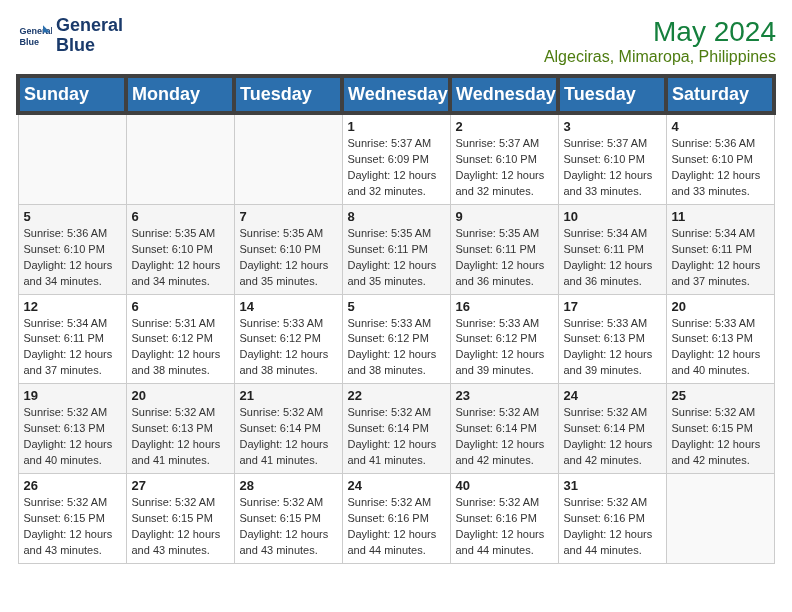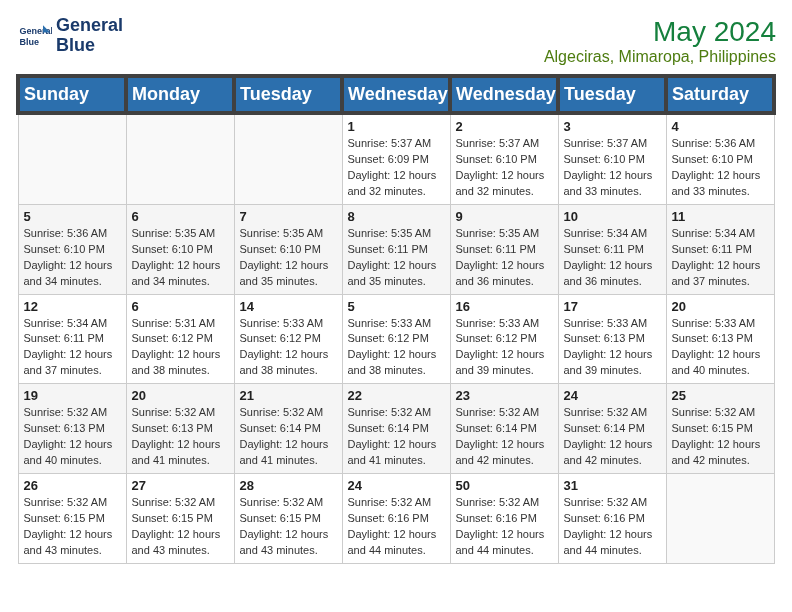--- a/index.html
+++ b/index.html
@@ -335,21 +335,21 @@
 and 43 minutes.</div>
         </td>
         <td>
           <span class="day-num">24</span>
           <div class="day-info">Sunrise: 5:32 AM
 Sunset: 6:16 PM
 Daylight: 12 hours
 and 44 minutes.</div>
         </td>
         <td>
-          <span class="day-num">50</span>
+          <span class="day-num">40</span>
           <div class="day-info">Sunrise: 5:32 AM
 Sunset: 6:16 PM
 Daylight: 12 hours
 and 44 minutes.</div>
         </td>
         <td>
           <span class="day-num">31</span>
           <div class="day-info">Sunrise: 5:32 AM
 Sunset: 6:16 PM
 Daylight: 12 hours

